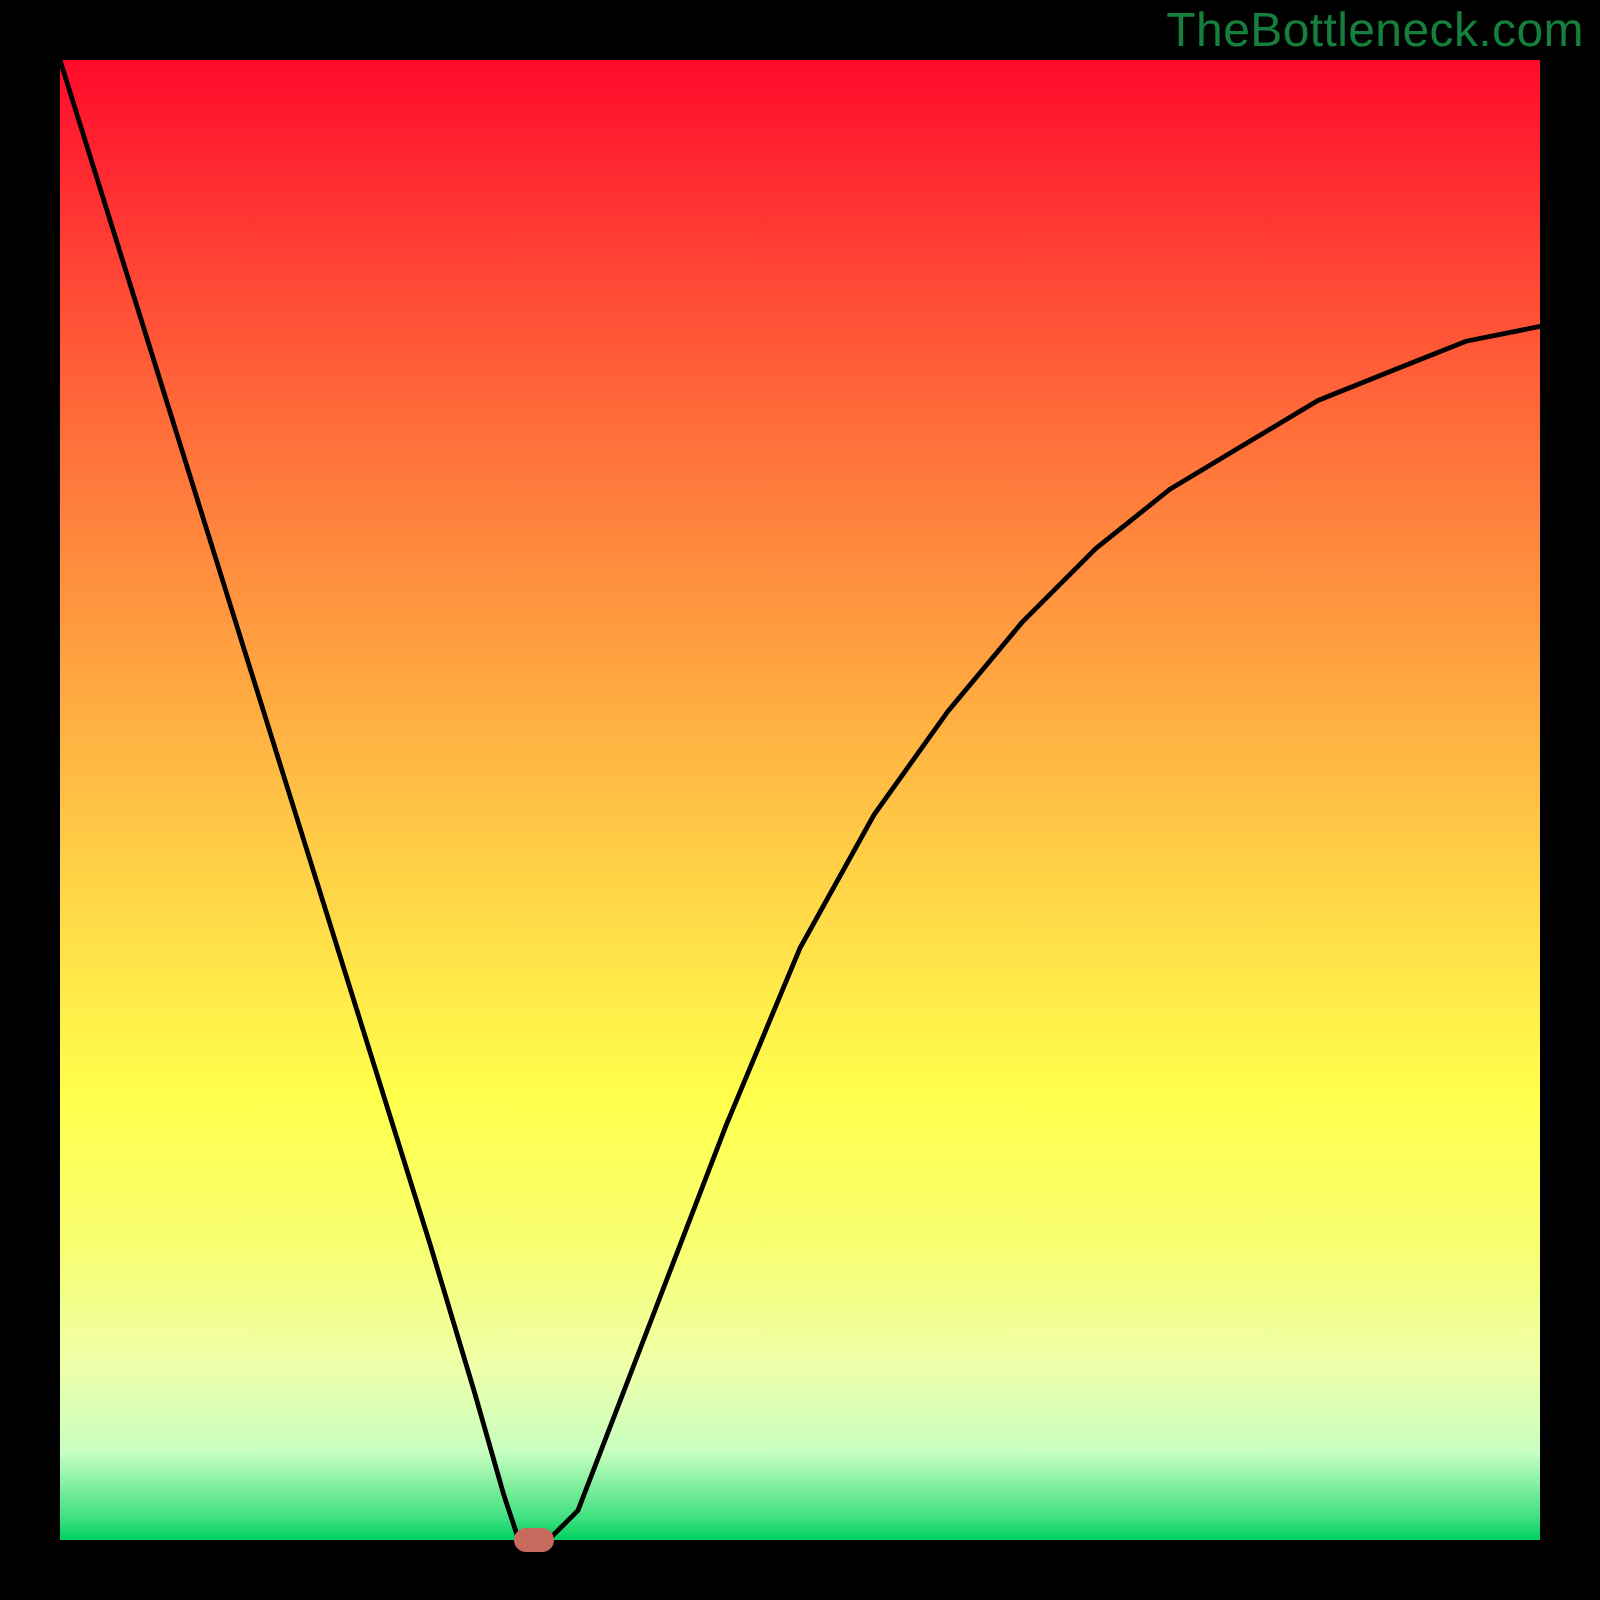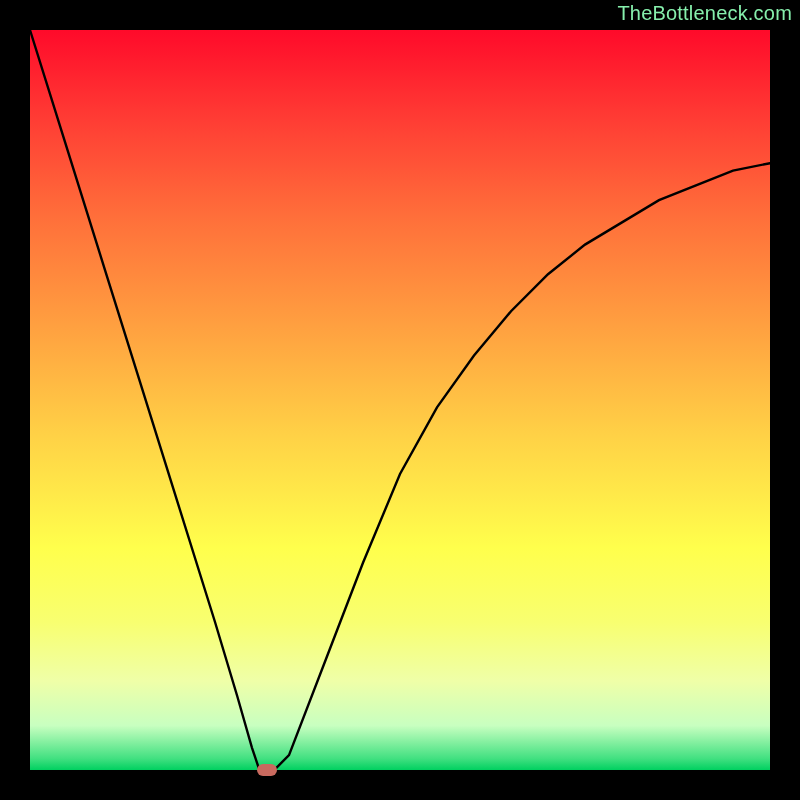--- a/index.html
+++ b/index.html
@@ -26,22 +26,22 @@
       #c8ffc0 94%,
       #40e080 98.5%,
       #00d060 100%
     );
   }
   .watermark {
     position: absolute;
     top: 2px;
     right: 8px;
     font-family: Arial, Helvetica, sans-serif;
-    font-size: 20px;
-    color: #86efac;
+    font-size: 24px;
+    color: #15803d;
     font-weight: 500;
     letter-spacing: 0.2px;
   }
   .curve-svg {
     position: absolute;
     left: 30px; top: 30px;
     width: 740px; height: 740px;
     overflow: visible;
   }
   .marker {

